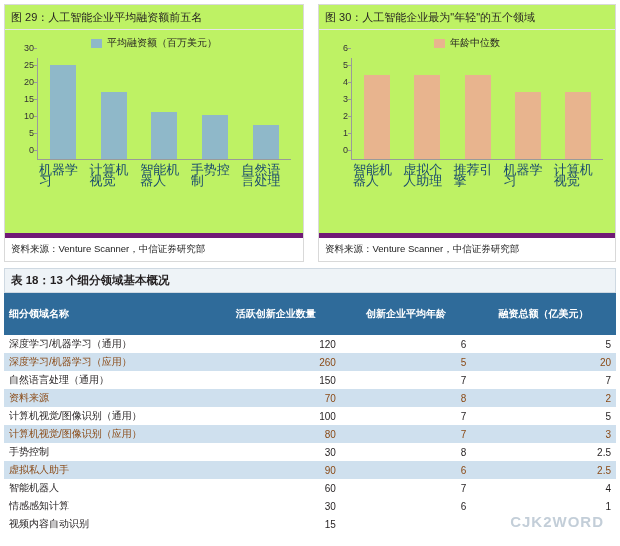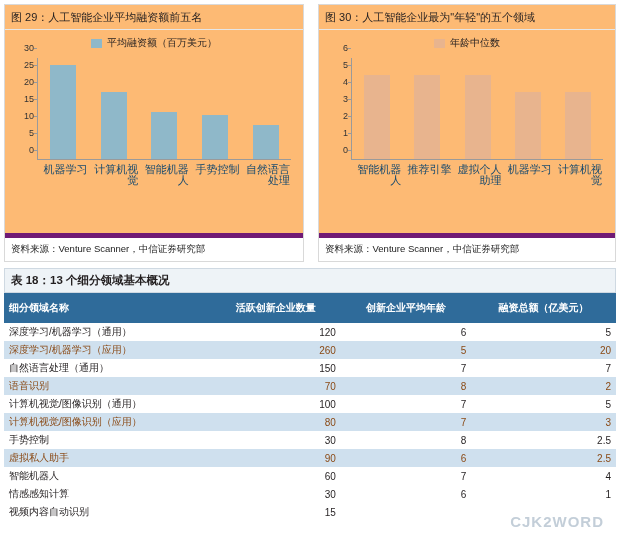--- a/index.html
+++ b/index.html
@@ -9,21 +9,21 @@
     background: #ffffff;
     font-family: "Liberation Sans", sans-serif;
     color: #231f20;
   }
   .page { position: relative; width: 620px; height: 546px; overflow: hidden; }
 
   
   .panel {
     position: absolute;
     border: 1px solid #d9d9d9;
-    background: #fdba74;
+    background: #bef264;
   }
   #panel-left  { left: 4px;   top: 4px;  width: 300px; height: 258px; }
   #panel-right { left: 318px; top: 4px;  width: 298px; height: 258px; }
 
   .panel-title {
     font-size: 11px;
     padding: 5px 6px 4px 6px;
     border-bottom: 1px solid #e6e6e6;
     white-space: nowrap;
     overflow: hidden;
@@ -51,21 +51,21 @@
     width: 3px; height: 1px; background: #9a9a9a;
   }
 
   .bars { position: absolute; left: 1px; right: 0; bottom: 1px; top: 0; display: flex; align-items: flex-end; }
   .barcol { flex: 1; display: flex; justify-content: center; align-items: flex-end; height: 100%; }
   .bar { width: 26px; background: #8fb8c9; }
   #panel-right .bar { background: #e8b48e; }
 
   .xlabels { position: absolute; left: 27px; right: 6px; bottom: 0; height: 54px; display: flex; }
   .xlab {
-    flex: 1; text-align: right; font-size: 11px; line-height: 11px;
+    flex: 1; text-align: left; font-size: 13px; line-height: 11px;
     color: #1a4b6e; padding: 2px 1px 0 1px;
     word-break: break-all;
   }
   #panel-right .xlab { color: #1a4b6e; }
 
   .source {
     position: absolute; left: 0; right: 0; bottom: 0;
     border-top: 5px solid #701a75;
     font-size: 9.5px; padding: 5px 6px; color: #222;
     background: #fff;
@@ -75,21 +75,21 @@
   #table-wrap { position: absolute; left: 4px; top: 268px; width: 612px; }
   .table-title {
     background: #eef3f7;
     border: 1px solid #cfd9e2;
     font-size: 11.5px; font-weight: bold;
     padding: 4px 6px;
   }
   table { border-collapse: collapse; width: 100%; font-size: 10px; }
   thead th {
     background: #2f6b9a; color: #fff; font-size: 10px; font-weight: bold;
-    padding: 8px 5px; text-align: center; white-space: nowrap;
+    padding: 14px 5px; text-align: center; white-space: nowrap;
   }
   thead th.first { text-align: left; }
   tbody td { padding: 2px 5px; height: 15px; }
   tbody td.name { text-align: left; }
   tbody td.num { text-align: right; }
   tbody tr.odd  { background: #ffffff; color: #231f20; }
   tbody tr.even { background: #cfe0ee; color: #7d3f12; }
   tbody tr.even td { color: #8a4a16; }
 
   
@@ -183,22 +183,22 @@
         <div class="ytick" style="bottom: 0%;">0</div>
             <div class="ytick" style="bottom: 16.6667%;">1</div>
             <div class="ytick" style="bottom: 33.3333%;">2</div>
             <div class="ytick" style="bottom: 50%;">3</div>
             <div class="ytick" style="bottom: 66.6667%;">4</div>
             <div class="ytick" style="bottom: 83.3333%;">5</div>
             <div class="ytick" style="bottom: 100%;">6</div>
           </div>
         <div class="xlabels" id="xlabels-right">
             <div class="xlab">智能机器人</div>
+            <div class="xlab">虚拟个人助理</div>
             <div class="xlab">推荐引擎</div>
-            <div class="xlab">虚拟个人助理</div>
             <div class="xlab">机器学习</div>
             <div class="xlab">计算机视觉</div>
           </div>
       </div>
     </div>
     <div class="source">资料来源：Venture Scanner，中信证券研究部</div>
   </div>
 
   <div id="table-wrap">
     <div class="table-title">表 18：13 个细分领域基本概况</div>
@@ -224,21 +224,21 @@
             <td class="num">5</td>
             <td class="num">20</td>
           </tr>
           <tr class="odd">
             <td class="name">自然语言处理（通用）</td>
             <td class="num">150</td>
             <td class="num">7</td>
             <td class="num">7</td>
           </tr>
           <tr class="even">
-            <td class="name">语音识别</td>
+            <td class="name">资料来源</td>
             <td class="num">70</td>
             <td class="num">8</td>
             <td class="num">2</td>
           </tr>
           <tr class="odd">
             <td class="name">计算机视觉/图像识别（通用）</td>
             <td class="num">100</td>
             <td class="num">7</td>
             <td class="num">5</td>
           </tr>

